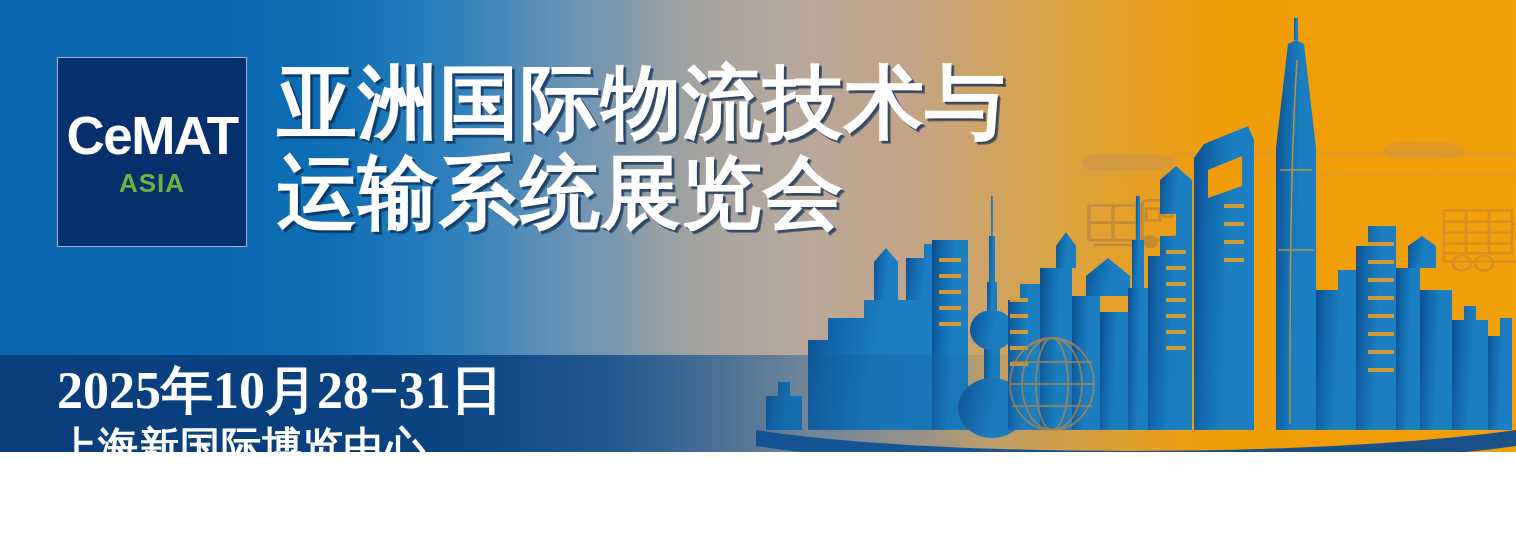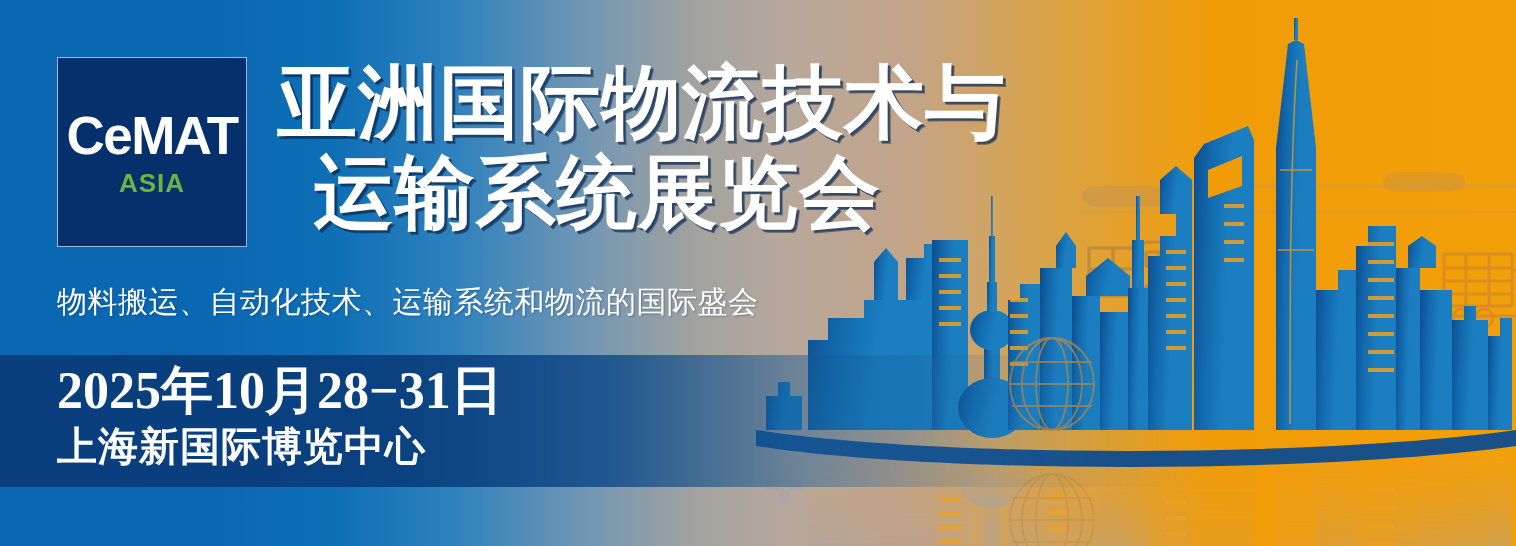--- a/index.html
+++ b/index.html
@@ -2,21 +2,21 @@
 <html lang="zh"><head>
 <meta charset="utf-8">
 <title>CeMAT ASIA Banner</title>
 <style>
   html,body{margin:0;padding:0;background:#ffffff;}
   *{box-sizing:border-box;}
 
   .banner{
     position:relative;
     width:1516px;
-    height:546px;
+    height:452px;
     overflow:hidden;
     font-family:"Liberation Sans","DejaVu Sans",sans-serif;
     background:linear-gradient(90deg,
        #0a68b2 0%,
        #0a68b2 14%,
        #0e6fb5 22%,
        #2f81bd 30%,
        #6d95b5 38%,
        #a3a39f 46%,
        #b7a89c 52%,
@@ -62,21 +62,20 @@
     line-height:1;
     margin-top:8px;
     font-family:"Liberation Sans","DejaVu Sans",sans-serif;
   }
 
   
   .title-block{
     position:absolute;
     left:277px; top:58px;
     width:640px;
-    text-align:center;
   }
   .title-line{
     color:#ffffff;
     font-size:80px;
     font-weight:bold;
     line-height:1.12;
     letter-spacing:1px;
     white-space:nowrap;
     text-shadow:
        3px 3px 0 rgba(10,40,80,.55),
@@ -353,20 +352,19 @@
   <div class="logo-box">
     <div class="logo-main">CeMAT</div>
     <div class="logo-sub">ASIA</div>
   </div>
 
   <div class="title-block">
     <div class="title-line">亚洲国际物流技术与</div>
     <div class="title-line">运输系统展览会</div>
   </div>
 
-  <div class="subtitle">物料搬运、自动化技术、运输系统和物流的国际盛会</div>
 
   <div class="date-block">
     <div class="date-line">2025年10月28−31日</div>
     <div class="venue-line">上海新国际博览中心</div>
   </div>
 
 </div>
 
 </body></html>

